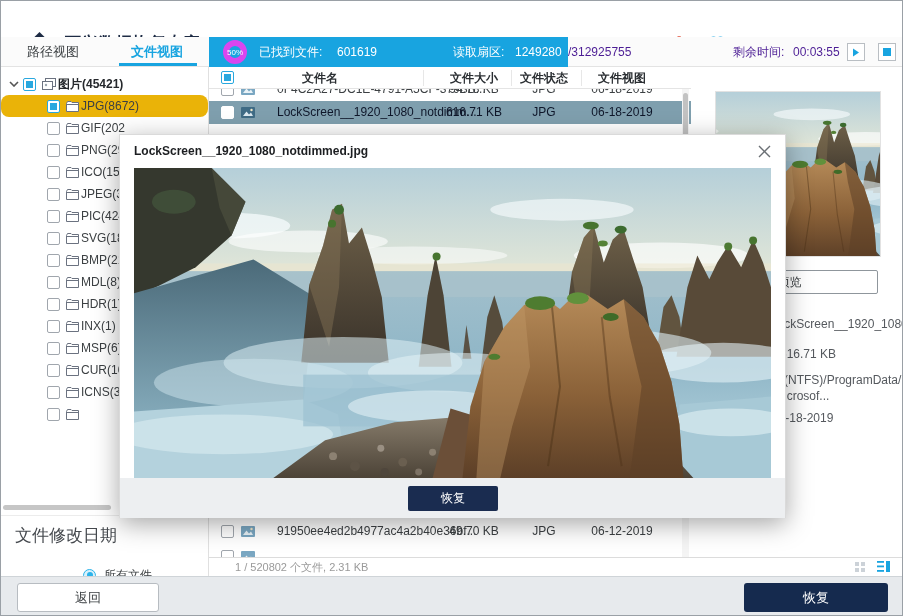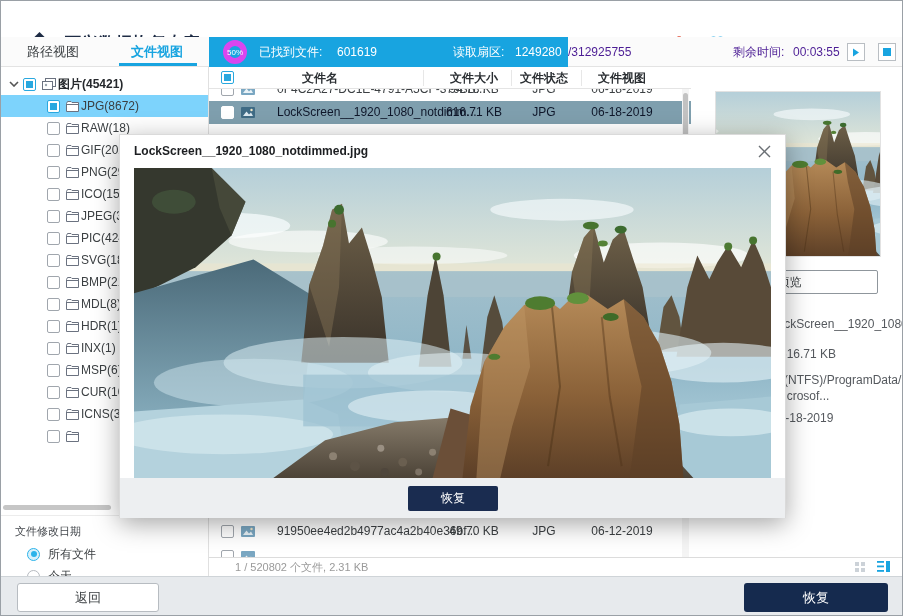--- a/index.html
+++ b/index.html
@@ -25,31 +25,31 @@
   .scan-text-w { position:absolute; top:0; height:30px; line-height:30px; font-size:12px; color:#fff; white-space:nowrap; }
   .scan-text-d { position:absolute; top:0; height:30px; line-height:30px; font-size:12px; color:#4c1d95; white-space:nowrap; }
   .pct-circle { position:absolute; left:222px; top:3px; width:24px; height:24px; border:6px solid #d946ef; border-radius:50%; color:#fff; font-size:8px; display:flex; align-items:center; justify-content:center; }
   .scan-btn { position:absolute; top:6px; width:18px; height:18px; border:1px solid #b9bec3; background:#fff; display:flex; align-items:center; justify-content:center; cursor:pointer; }
 
   
   .sidebar { position:absolute; left:0; top:66px; width:208px; height:509px; background:#fff; border-right:1px solid #e0e0e0; }
   .tree { position:absolute; left:0; top:6px; width:100%; height:434px; overflow:hidden; }
   .trow { position:relative; height:22px; display:flex; align-items:center; font-size:12px; color:#3c4043; cursor:pointer; }
   .trow.root { font-weight:bold; color:#25282c; }
-  .trow.sel { background:#7dd3fc; }
+  .trow.sel { background:#eab308;border-radius:8px; }
   .cb { width:13px; height:13px; border:1px solid #a0a6ad; background:#fff; border-radius:2px; flex:0 0 auto; position:relative; cursor:pointer; }
   .cb.part { border-color:#29a8df; }
   .cb.part::after { content:""; position:absolute; left:2px; top:2px; width:7px; height:7px; background:#29a8df; }
   .arrow { width:10px; margin-left:8px; flex:0 0 auto; }
   .tico { margin-left:6px; flex:0 0 auto; }
   .tlabel { margin-left:2px; white-space:nowrap; }
   .hscroll { position:absolute; left:2px; top:438px; width:108px; height:5px; border-radius:3px; background:#c6c6c6; cursor:pointer; }
   .filterbox { position:absolute; left:0; top:448px; width:100%; border-top:1px solid #ececec; padding:8px 0 0 14px; }
-  .filter-title { font-size:11px; color:#45494e; margin-bottom:4px; }
-  .radio-row { display:flex; align-items:center; height:22px; margin-left:12px; cursor:pointer; }
+  .filter-title { font-size:17px; color:#45494e; margin-bottom:17px; }
+  .radio-row { display:flex; align-items:center; height:22px; margin-left:12px; cursor:pointer;justify-content:center; }
   .radio { width:13px; height:13px; border-radius:50%; border:1px solid #b6bac0; background:#fff; position:relative; flex:0 0 auto; }
   .radio.on { border-color:#2bb3ea; background:#d9f1fb; }
   .radio.on::after { content:""; position:absolute; left:2.5px; top:2.5px; width:6px; height:6px; border-radius:50%; background:#2bb3ea; }
   .radio-label { margin-left:8px; font-size:12px; color:#3c4043; }
 
   
   .listhead { position:absolute; left:208px; top:66px; width:482px; height:22px; background:#fff; border-bottom:1px solid #e4e4e4; font-size:12px; font-weight:bold; color:#2b2f33; }
   .listhead .cb { position:absolute; left:12px; top:4px; }
   .col-name { position:absolute; left:50px; top:0; line-height:22px;margin-left:43px; }
   .col { position:absolute; top:0; line-height:22px; text-align:center; }
@@ -290,28 +290,20 @@
 
       <div class="trow sel" style="padding-left:46px">
         <span class="cb part"></span>
         <svg class="tico" width="13" height="11" viewBox="0 0 13 11" fill="#fff" stroke="#6b7280">
             <path d="M0.5 2.5 L0.5 10.5 L12.5 10.5 L12.5 1.5 L6 1.5 L5 0.5 L1.5 0.5 Z"></path>
             <path d="M0.5 3.5 L12.5 3.5"></path>
           </svg>
         <span class="tlabel">JPG(8672)</span>
       </div>
 
-      <div class="trow" style="padding-left:46px">
-        <span class="cb"></span>
-        <svg class="tico" width="13" height="11" viewBox="0 0 13 11" fill="#fff" stroke="#6b7280">
-            <path d="M0.5 2.5 L0.5 10.5 L12.5 10.5 L12.5 1.5 L6 1.5 L5 0.5 L1.5 0.5 Z"></path>
-            <path d="M0.5 3.5 L12.5 3.5"></path>
-          </svg>
-        <span class="tlabel">RAW(18)</span>
-      </div>
 
       <div class="trow" style="padding-left:46px">
         <span class="cb"></span>
         <svg class="tico" width="13" height="11" viewBox="0 0 13 11" fill="#fff" stroke="#6b7280">
             <path d="M0.5 2.5 L0.5 10.5 L12.5 10.5 L12.5 1.5 L6 1.5 L5 0.5 L1.5 0.5 Z"></path>
             <path d="M0.5 3.5 L12.5 3.5"></path>
           </svg>
         <span class="tlabel">GIF(202</span>
       </div>
 

